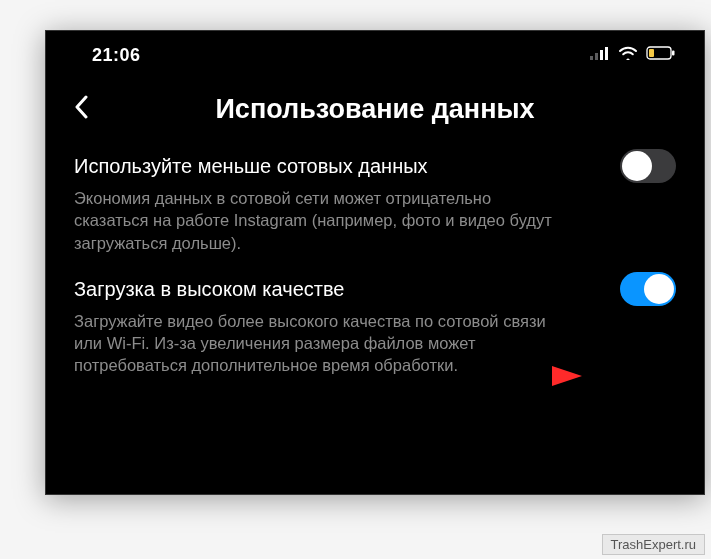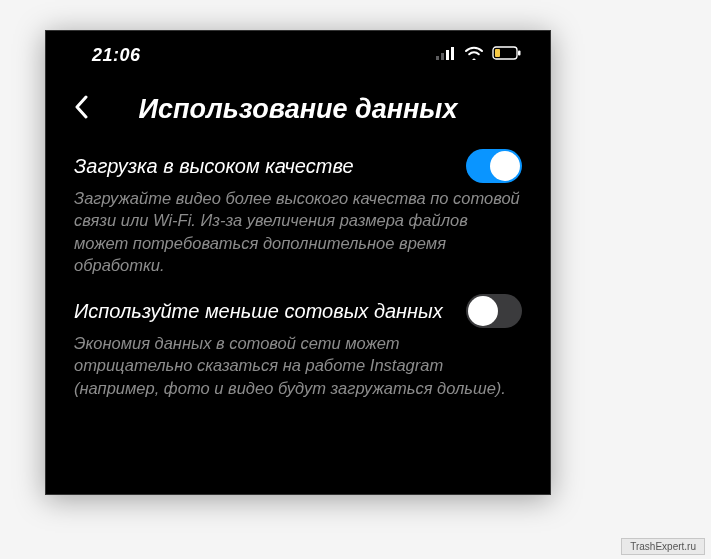--- a/index.html
+++ b/index.html
@@ -7,28 +7,27 @@
     background: #f5f5f5;
     font-family: -apple-system, "Helvetica Neue", Arial, sans-serif;
     width: 711px;
     height: 559px;
     position: relative;
   }
   .frame {
     position: absolute;
     left: 45px;
     top: 30px;
-    width: 506px;
+    width: 660px;
     height: 465px;
     background: #000;
     border: 1px solid #333;
     box-shadow: 0 4px 28px rgba(0,0,0,0.35);
     color: #fff;
     overflow: hidden;
-    font-style: italic;
   }
   .status-bar {
     display: flex;
     align-items: center;
     justify-content: space-between;
     height: 48px;
     padding: 0 28px 0 46px;
   }
   .status-time {
     font-size: 18px;
@@ -113,21 +112,21 @@
     left: 408px;
     top: 330px;
     pointer-events: none;
   }
   .watermark {
     position: absolute;
     right: 6px;
     bottom: 4px;
     background: #e9e9e9;
     border: 1px solid #c7c7c7;
-    font-size: 10px;
+    font-size: 13px;
     color: #555;
     padding: 2px 8px;
   }
 </style>
 </head>
 <body>
 
 <div class="frame">
 
   <div class="status-bar">
@@ -163,39 +162,39 @@
       <span>
         <svg width="14" height="24" viewBox="0 0 14 24">
           <polyline points="12,2 3,12 12,22" fill="none" stroke="#fff" stroke-width="3" stroke-linecap="round" stroke-linejoin="round"></polyline>
         </svg>
       </span>
     </div>
     <div class="nav-title">Использование данных</div>
   </div>
 
   <div class="content">
+
+    <div class="setting-row">
+      <div class="setting-head">
+        <div class="setting-title">Используйте меньше сотовых данных</div>
+        <div class="toggle off">
+          <div class="knob"></div>
+        </div>
+      </div>
+      <div class="setting-desc">Экономия данных в сотовой сети может отрицательно сказаться на работе Instagram (например, фото и видео будут загружаться дольше).</div>
+    </div>
 
     <div class="setting-row">
       <div class="setting-head">
         <div class="setting-title">Загрузка в высоком качестве</div>
         <div class="toggle on">
           <div class="knob"></div>
         </div>
       </div>
       <div class="setting-desc">Загружайте видео более высокого качества по сотовой связи или Wi-Fi. Из-за увеличения размера файлов может потребоваться дополнительное время обработки.</div>
-    </div>
-
-    <div class="setting-row">
-      <div class="setting-head">
-        <div class="setting-title">Используйте меньше сотовых данных</div>
-        <div class="toggle off">
-          <div class="knob"></div>
-        </div>
-      </div>
-      <div class="setting-desc">Экономия данных в сотовой сети может отрицательно сказаться на работе Instagram (например, фото и видео будут загружаться дольше).</div>
     </div>
 
   </div>
 
   <div class="arrow-annot">
     <svg width="130" height="30" viewBox="0 0 130 30">
       <defs>
         <linearGradient id="arrgrad" x1="0" y1="0" x2="1" y2="0">
           <stop offset="0%" stop-color="#9b1c1c"></stop>
           <stop offset="100%" stop-color="#ff2a2a"></stop>

